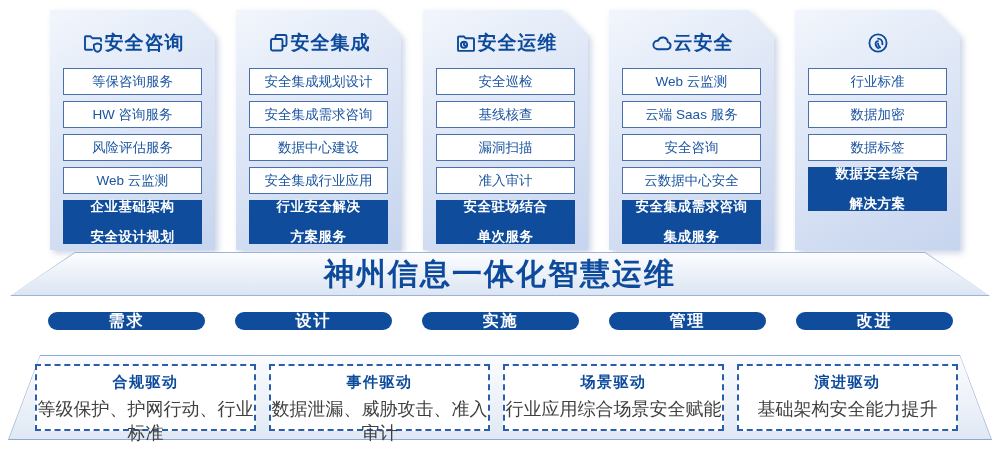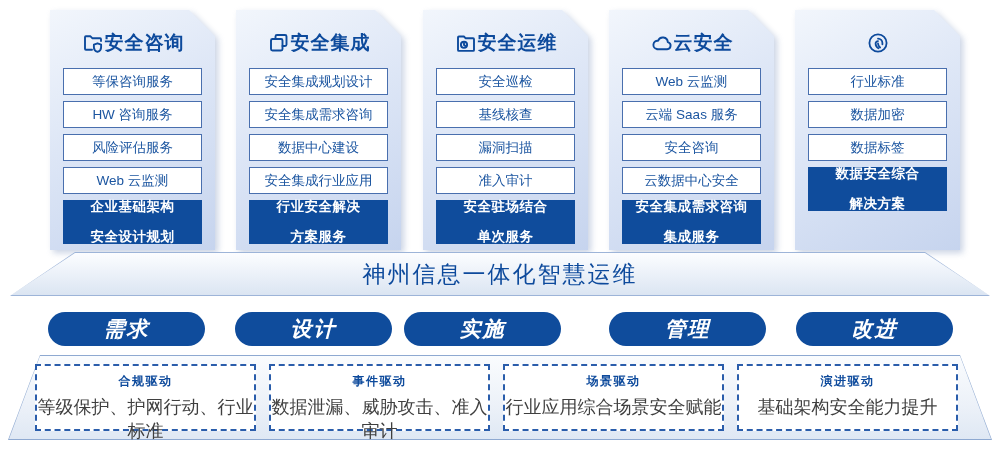--- a/index.html
+++ b/index.html
@@ -21,36 +21,36 @@
     font-weight:bold;font-size:13.5px;display:flex;flex-direction:column;align-items:center;
     justify-content:center;line-height:1.35;letter-spacing:.5px;gap:11px;}
   
   .banner-outer{position:absolute;left:10px;top:252px;width:980px;height:44px;
     clip-path:polygon(65px 0,calc(100% - 65px) 0,100% 100%,0 100%);
     background:#9db4d8;filter:drop-shadow(0 2px 2px rgba(120,145,190,.45));}
   .banner-inner{position:absolute;left:1px;top:1px;right:1px;bottom:1px;
     clip-path:polygon(64px 0,calc(100% - 64px) 0,100% 100%,0 100%);
     background:linear-gradient(180deg,#fcfdff 0%,#eaf0f8 55%,#dbe5f2 100%);
     display:flex;align-items:center;justify-content:center;}
-  .banner-title{color:#0d4a9c;font-size:23px;font-weight:normal;letter-spacing:2px;}
-  
-  .pill{position:absolute;top:312px;width:157px;height:34px;background:#0f4c9c;border-radius:17px;
-    color:#fff;font-weight:bold;font-size:21px;letter-spacing:2px;
-    display:flex;align-items:center;justify-content:center;font-style:italic;}
+  .banner-title{color:#0d4a9c;font-size:30px;font-weight:bold;letter-spacing:2px;}
+  
+  .pill{position:absolute;top:312px;width:157px;height:18px;background:#0f4c9c;border-radius:17px;
+    color:#fff;font-weight:bold;font-size:16px;letter-spacing:2px;
+    display:flex;align-items:center;justify-content:center;}
   
   .platform-outer{position:absolute;left:8px;top:355px;width:984px;height:85px;
     clip-path:polygon(32px 0,calc(100% - 32px) 0,100% 100%,0 100%);
     background:#8ea9d1;filter:drop-shadow(0 2px 2px rgba(120,145,190,.45));}
   .platform-inner{position:absolute;left:1px;top:1px;right:1px;bottom:1px;
     clip-path:polygon(31px 0,calc(100% - 31px) 0,100% 100%,0 100%);
     background:linear-gradient(180deg,#fafcfe 0%,#ecf1f8 60%,#dfe8f4 100%);}
   
   .driver{position:absolute;top:364px;width:221px;height:67px;background:#fff;
     border:2px dashed #2a5dab;box-sizing:border-box;text-align:center;}
-  .driver-title{margin-top:7px;font-size:12px;font-weight:bold;color:#0d4a9c;letter-spacing:1.5px;font-family:Liberation Serif, serif;}
+  .driver-title{margin-top:7px;font-size:15px;font-weight:bold;color:#0d4a9c;letter-spacing:1.5px;font-family:Liberation Serif, serif;}
   .driver-desc{margin-top:5px;font-size:18px;color:#3f3f3f;}
   .icon svg{display:block;}
 </style>
 </head>
 <body>
 
 <div id="stage">
 
   <div class="card" style="left:50px">
     <div class="card-body">
@@ -173,21 +173,21 @@
   </div>
 
   <div class="banner-outer">
     <div class="banner-inner">
       <span class="banner-title">神州信息一体化智慧运维</span>
     </div>
   </div>
 
   <div class="pill" style="left:48px">需求</div>
   <div class="pill" style="left:235px">设计</div>
-  <div class="pill" style="left:404px">实施</div>
+  <div class="pill" style="left:422px">实施</div>
   <div class="pill" style="left:609px">管理</div>
   <div class="pill" style="left:796px">改进</div>
 
   <div class="platform-outer">
     <div class="platform-inner"></div>
   </div>
 
   <div class="driver" style="left:35px">
     <div class="driver-title">合规驱动</div>
     <div class="driver-desc">等级保护、护网行动、行业标准</div>

